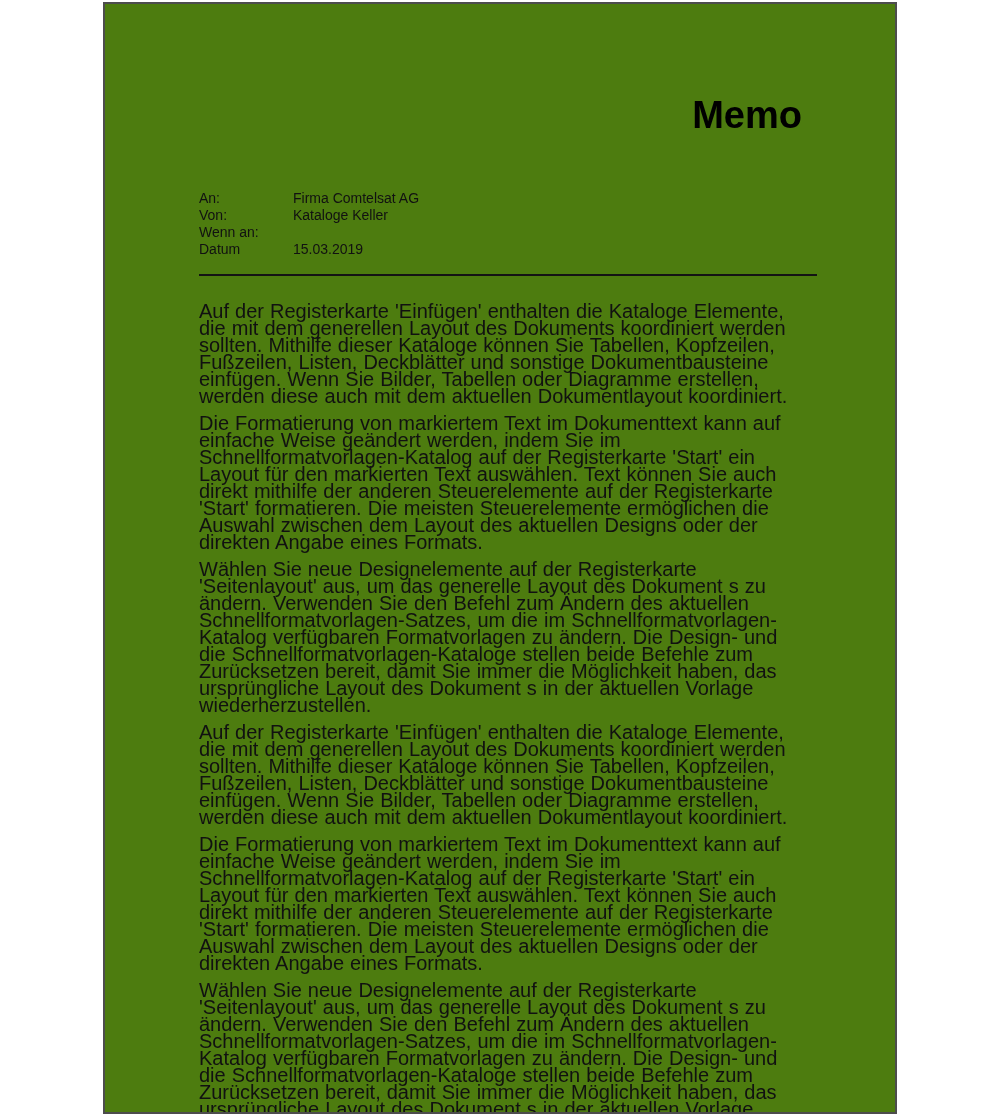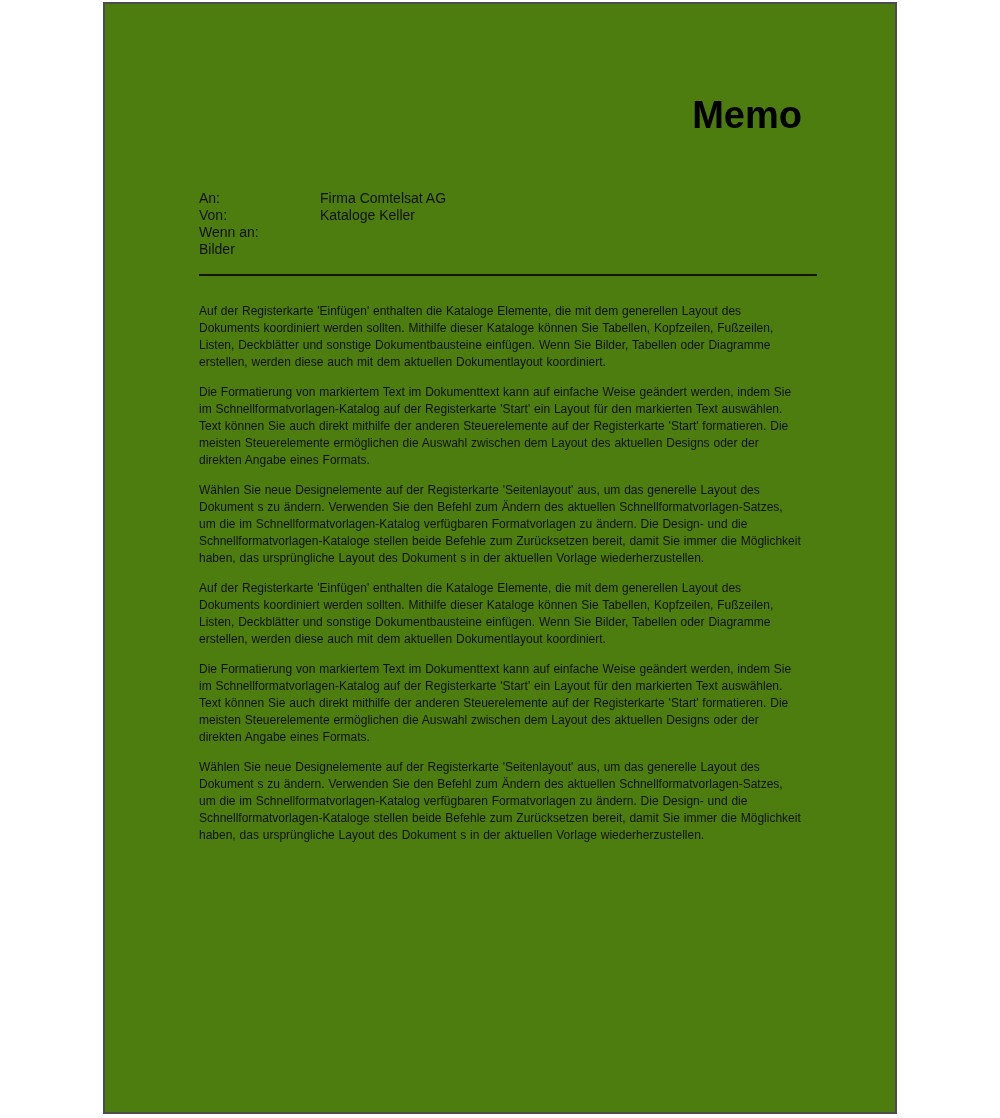--- a/index.html
+++ b/index.html
@@ -41,34 +41,33 @@
   .meta-row {
     display: flex;
   }
   .meta-label {
     flex: 0 0 94px;
     width: 94px;
   }
   .meta-value {
     flex: 1 1 auto;
     min-height: 17px;
-    margin-left: 27px;
   }
   .divider {
     margin-top: 16px;
     height: 2px;
     background: #141414;
     width: 100%;
   }
   .memo-body {
     margin-top: 27px;
   }
   .memo-body p {
-    margin: 13px 0 10px 0;
-    font-size: 12px;
+    margin: 4px 0 10px 0;
+    font-size: 20px;
     line-height: 17px;
     width: 602px;
     word-spacing: 0.5px;
   }
 </style>
 </head>
 <body>
 
 <div class="page">
 
@@ -81,21 +80,22 @@
     </div>
     <div class="meta-row">
       <span class="meta-label">Von:</span>
       <span class="meta-value">Kataloge Keller</span>
     </div>
     <div class="meta-row">
       <span class="meta-label">Wenn an:</span>
       <span class="meta-value"></span>
     </div>
     <div class="meta-row">
-      <span class="meta-label">Bilder</span>
+      <span class="meta-label">Datum</span>
+      <span class="meta-value">15.03.2019</span>
     </div>
   </div>
 
   <div class="divider"></div>
 
   <div class="memo-body">
     <p>Auf der Registerkarte 'Einfügen' enthalten die Kataloge Elemente, die mit dem generellen Layout des Dokuments koordiniert werden sollten. Mithilfe dieser Kataloge können Sie Tabellen, Kopfzeilen, Fußzeilen, Listen, Deckblätter und sonstige Dokumentbausteine einfügen. Wenn Sie Bilder, Tabellen oder Diagramme erstellen, werden diese auch mit dem aktuellen Dokumentlayout koordiniert.</p>
     <p>Die Formatierung von markiertem Text im Dokumenttext kann auf einfache Weise geändert werden, indem Sie im Schnellformatvorlagen-Katalog auf der Registerkarte 'Start' ein Layout für den markierten Text auswählen. Text können Sie auch direkt mithilfe der anderen Steuerelemente auf der Registerkarte 'Start' formatieren. Die meisten Steuerelemente ermöglichen die Auswahl zwischen dem Layout des aktuellen Designs oder der direkten Angabe eines Formats.</p>
     <p>Wählen Sie neue Designelemente auf der Registerkarte 'Seitenlayout' aus, um das generelle Layout des Dokument s zu ändern. Verwenden Sie den Befehl zum Ändern des aktuellen Schnellformatvorlagen-Satzes, um die im Schnellformatvorlagen-Katalog verfügbaren Formatvorlagen zu ändern. Die Design- und die Schnellformatvorlagen-Kataloge stellen beide Befehle zum Zurücksetzen bereit, damit Sie immer die Möglichkeit haben, das ursprüngliche Layout des Dokument s in der aktuellen Vorlage wiederherzustellen.</p>
     <p>Auf der Registerkarte 'Einfügen' enthalten die Kataloge Elemente, die mit dem generellen Layout des Dokuments koordiniert werden sollten. Mithilfe dieser Kataloge können Sie Tabellen, Kopfzeilen, Fußzeilen, Listen, Deckblätter und sonstige Dokumentbausteine einfügen. Wenn Sie Bilder, Tabellen oder Diagramme erstellen, werden diese auch mit dem aktuellen Dokumentlayout koordiniert.</p>

